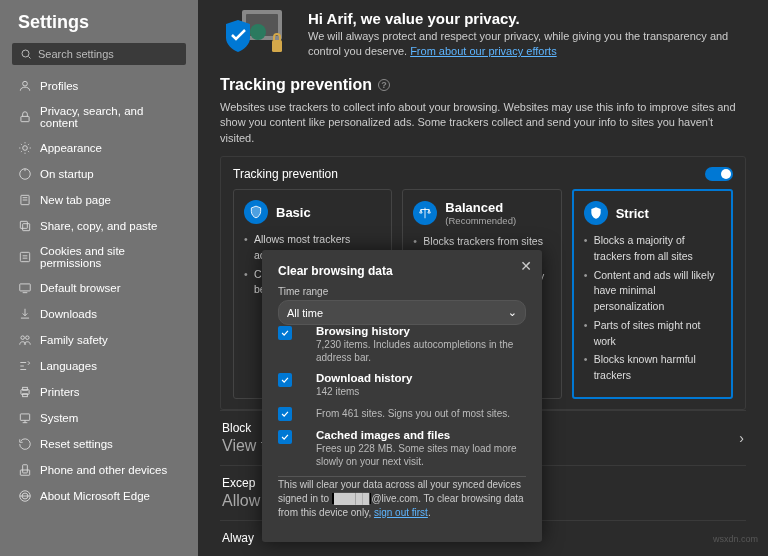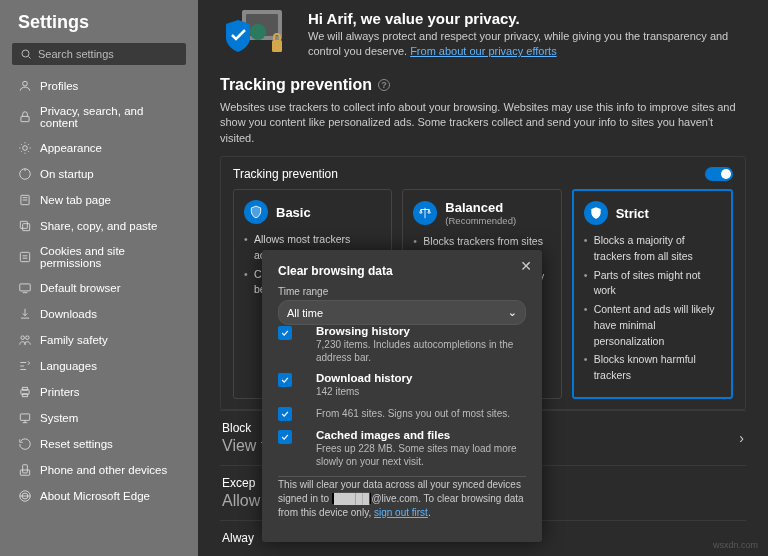--- a/index.html
+++ b/index.html
@@ -29,21 +29,21 @@
     .card-icon { width: 24px; height: 24px; border-radius: 50%; background: #0078d4; display: flex; align-items: center; justify-content: center; flex-shrink: 0; }
     .card-title { font-size: 13px; font-weight: 700; }
     .card-sub { font-size: 9.5px; color: #aaa; }
     .card ul { list-style: none; padding-left: 10px; }
     .card li { color: #ddd; line-height: 1.5; position: relative; margin-bottom: 3px; }
     .card li::before { content: "•"; position: absolute; left: -10px; color: #999; }
     .row { border-top: 1px solid #3a3a3a; padding: 10px 2px; display: flex; justify-content: space-between; align-items: center; font-size: 12px; }
     .row-sub { font-size: 16px; color: #aaa; margin-top: 2px; }
     .chevron { color: #ccc; font-size: 14px; }
     .clear-section { margin-top: 14px; }
-    .watermark { position: absolute; bottom: 6px; right: 10px; font-size: 9px; color: rgba(255,255,255,0.2); }
+    .watermark { position: absolute; bottom: 12px; right: 10px; font-size: 9px; color: rgba(255,255,255,0.2); }
     
     .dialog { position: absolute; left: 262px; top: 250px; width: 280px; background: #3a3a3a; box-shadow: 0 0 20px rgba(0,0,0,0.6); border-radius: 3px; padding: 14px 16px 12px; z-index: 10; }
     .dialog-title { font-size: 12px; font-weight: 600; margin-bottom: 8px; }
     .dialog-close { position: absolute; right: 10px; top: 8px; font-size: 14px; color: #ccc; cursor: pointer; }
     .dialog-label { font-size: 10px; color: #ccc; margin-bottom: 3px; }
     .select { background: #4a4a4a; border: 1px solid #555; padding: 5px 8px; display: flex; justify-content: space-between; align-items: center; font-size: 11px; margin-bottom: 0; border-radius: 10px; }
     .chk-row { display: flex; gap: 24px; margin-bottom: 8px; }
     .chk { width: 14px; height: 14px; border: 1px solid #fff; background: #0078d4; display: flex; align-items: center; justify-content: center; flex-shrink: 0; margin-top: 1px; border: none; border-radius: 2px;}
     .chk svg { stroke: #fff; }
     .chk-label { font-size: 11.5px; font-weight: 600; }
@@ -288,22 +288,22 @@
           <div class="card-head">
             <div class="card-icon">
                 <svg width="14" height="14" viewBox="0 0 24 24" fill="#fff">
                   <path d="M12 2 L20 5 V11 C20 16 16 21 12 22 C8 21 4 16 4 11 V5 Z"></path>
                 </svg>
               </div>
             <div class="card-title">Strict</div>
           </div>
           <ul id="strict-list">
               <li>Blocks a majority of trackers from all sites</li>
+              <li>Content and ads will likely have minimal personalization</li>
               <li>Parts of sites might not work</li>
-              <li>Content and ads will likely have minimal personalization</li>
               <li>Blocks known harmful trackers</li>
             </ul>
         </div>
       </div>
     </div>
 
     <div class="row">
       <div>
         <div>Block</div>
         <div class="row-sub">View t</div>

